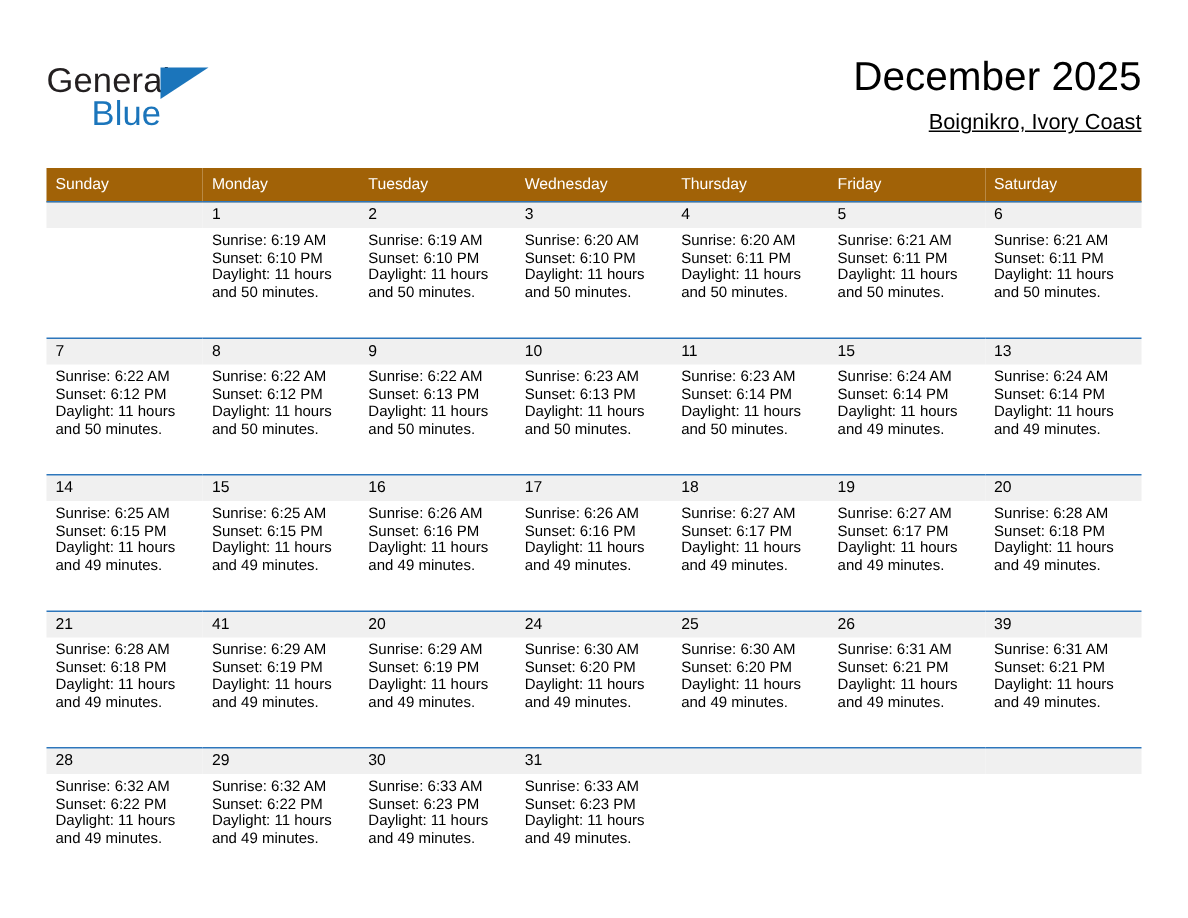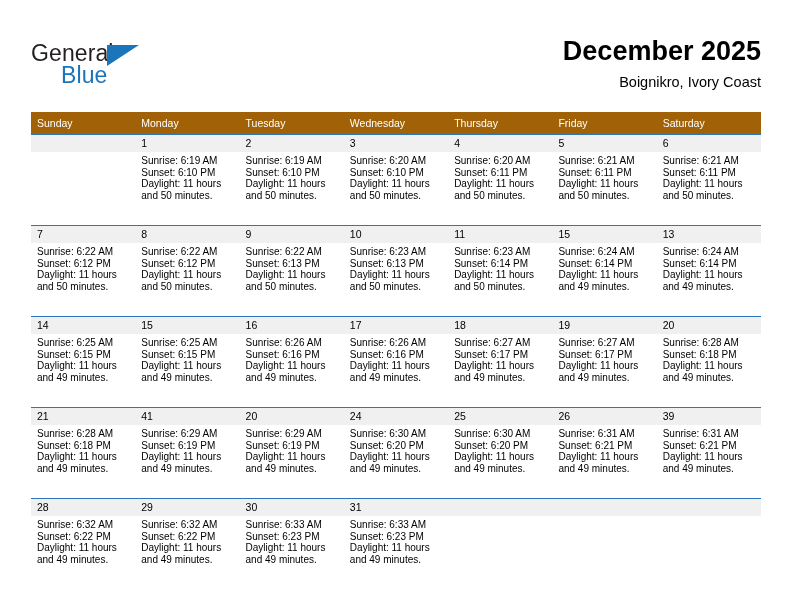--- a/index.html
+++ b/index.html
@@ -66,32 +66,33 @@
   }
 
   .titles {
     position: absolute;
     right: 0;
     top: 0;
     text-align: right;
   }
   .month-title {
     font-size: 27px;
-    font-weight: bold;
+    font-weight: normal;
     color: #000;
     line-height: 1.15;
     white-space: nowrap;
   }
   .location-title {
     font-size: 14.5px;
     font-weight: normal;
     color: #000;
     line-height: 1.2;
     margin-top: 7px;
     white-space: nowrap;
+    text-decoration: underline;
   }
 
   
   .calendar {
     position: absolute;
     left: 31px;
     top: 104px;
     width: 730px;
     border-collapse: collapse;
     table-layout: fixed;

